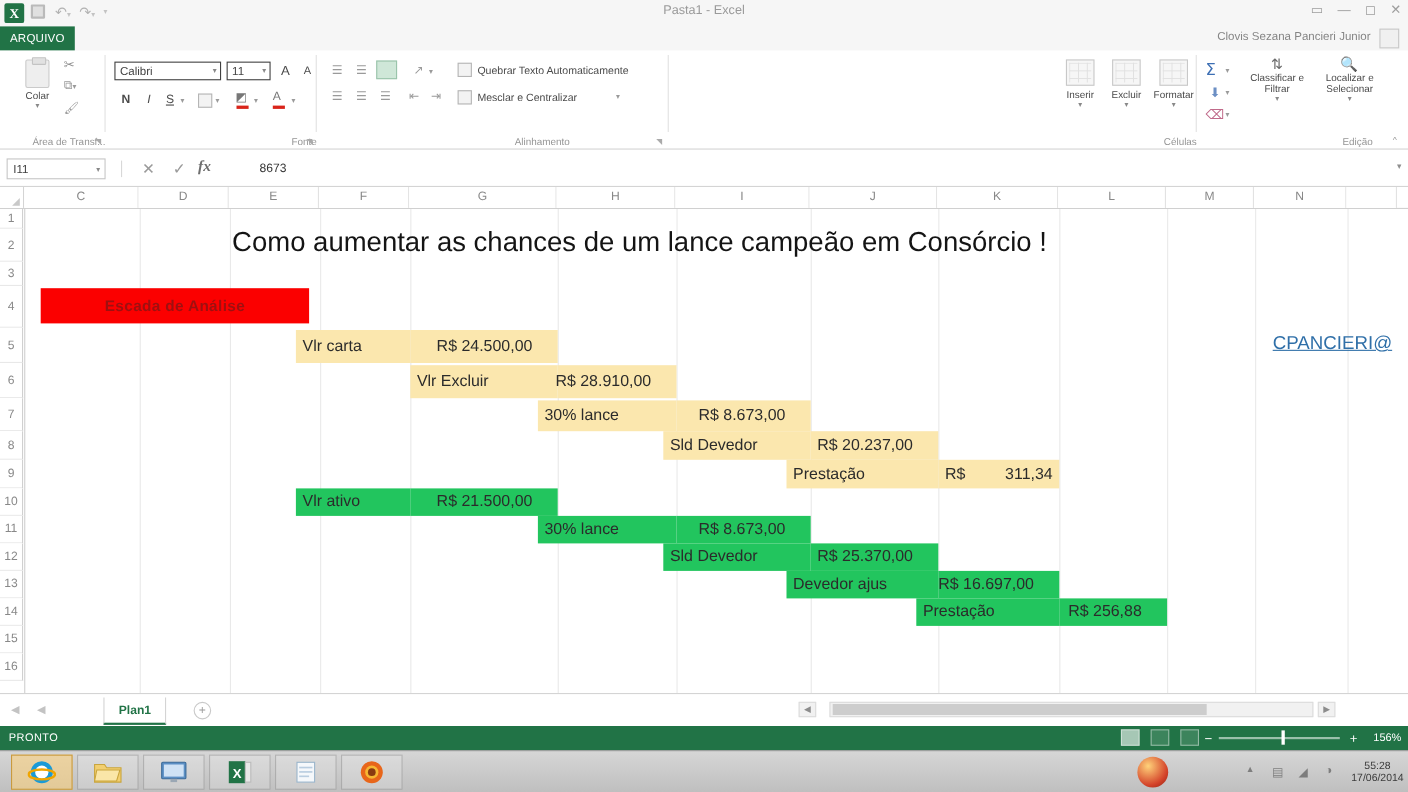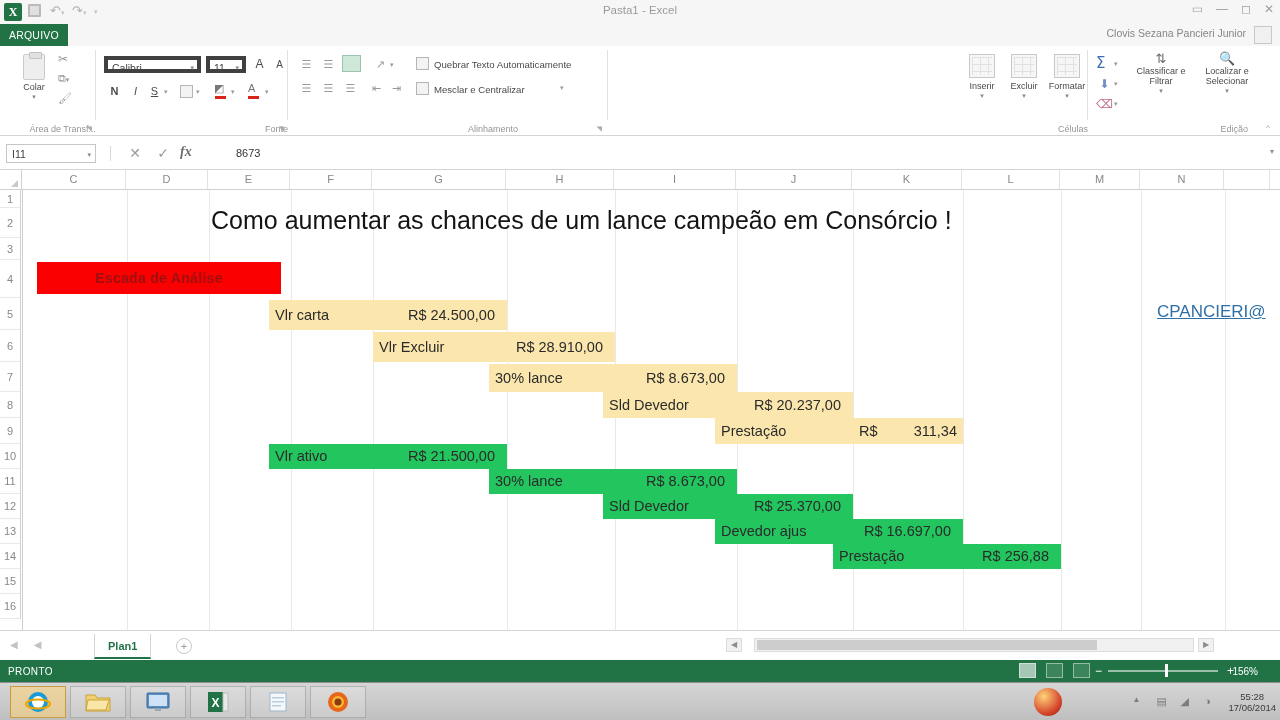--- a/index.html
+++ b/index.html
@@ -67,21 +67,21 @@
   .btn-big { position:absolute; text-align:center; font-size:9px; color:#4a4a4a; line-height:10px; }
   .icon-box { margin:0 auto 2px; opacity:.75; }
 
   
   .paste-icon { width:22px; height:26px; background:#e9e9e9; border:1px solid #b9b9b9; border-radius:2px; position:relative; }
   .paste-icon:before { content:""; position:absolute; left:5px; top:-3px; width:11px; height:5px;
     background:#d8d8d8; border:1px solid #b0b0b0; border-radius:1px;}
 
   
   .combo {
-    position:absolute; background:#fff; border:4px solid #404040; height:17px;
+    position:absolute; background:#fff; border:1px solid #404040; height:17px;
     font-size:10.5px; color:#444; padding:0 14px 0 4px; line-height:16px;
   }
   .combo:after { content:"▾"; position:absolute; right:3px; top:0; font-size:7px; color:#888; }
   .sbtn { position:absolute; height:17px; min-width:17px; text-align:center; line-height:17px;
     font-size:11px; color:#4a4a4a; }
   .sbtn.sel { background:#cfe7d8; border:1px solid #9ac4ab; }
   .swatch-red { position:absolute; width:11px; height:3px; background:#d9241a; }
 
   .ck-label { position:absolute; font-size:9.6px; color:#4a4a4a; white-space:nowrap; }
   .mini-ico { position:absolute; width:13px; height:13px; border:1px solid #b5b5b5; background:#f3f3f3; }
@@ -128,21 +128,21 @@
   .rowhead { position:absolute; left:0; top:20px; width:22px; background:#fff; }
   .rh { position:absolute; left:0; width:21px; text-align:center; font-size:11px; color:#888;
     border-bottom:1px solid #e8e8e8; border-right:1px solid #d0d0d0; background:#fff; }
   .sheetarea { position:absolute; left:22px; top:20px; right:0; bottom:0; background:#fff;
     border-left:1px solid #cfcfcf; }
   .gridline-v { position:absolute; top:0; bottom:0; width:1px; background:#e9e9e9; }
 
   .cellbox { position:absolute; font-size:14.5px; color:#2b2b2b; line-height:1;
     display:flex; align-items:center; white-space:nowrap; }
   .cellbox.lbl { padding-left:6px; }
-  .cellbox.val { justify-content:flex-end; padding-right:12px; }
+  .cellbox.val { justify-content:flex-end; padding-right:23px; }
   .cellbox.acct { justify-content:space-between; padding:0 6px; }
 
   .yellow { background:#fbe7ae; }
   .green  { background:#22c55e; }
 
   .banner {
     position:absolute; background:#fb0000; color:#9e1010; font-weight:bold;
     font-size:14px; display:flex; align-items:center; justify-content:center;
     letter-spacing:.3px;
   }
@@ -174,21 +174,21 @@
     background:#217346; color:#fff; font-size:10px; }
   .status-text { position:absolute; left:8px; top:6px; letter-spacing:.4px; }
   .viewbtns { position:absolute; right:190px; top:3px; display:flex; gap:10px; }
   .vbtn { width:17px; height:15px; border:1px solid rgba(255,255,255,.45); background:rgba(255,255,255,.12); }
   .vbtn.on { background:rgba(255,255,255,.6); }
   .zoomslider { position:absolute; right:62px; top:10px; width:110px; height:2px;
     background:rgba(255,255,255,.55); }
   .zknob { position:absolute; left:57px; top:-6px; width:3px; height:13px; background:#fff; }
   .zminus { position:absolute; right:178px; top:4px; font-size:12px; }
   .zplus { position:absolute; right:46px; top:4px; font-size:12px; }
-  .zpct { position:absolute; right:22px; top:6px; font-size:10px;margin-left:28px; }
+  .zpct { position:absolute; right:6px; top:6px; font-size:10px;margin-left:28px; }
 
   
   .taskbar { position:absolute; left:0; top:682px; width:1280px; height:38px;
     background:linear-gradient(#d6d6d6,#bfbfbf); border-top:1px solid #8f8f8f; }
   .tbitem { position:absolute; top:3px; width:56px; height:32px;
     border:1px solid rgba(130,130,130,.45); background:rgba(255,255,255,.18);
     display:flex; align-items:center; justify-content:center; }
   .tbitem.active { background:rgba(255,210,120,.55); border-color:#c99a3e; }
   .tray { position:absolute; right:4px; top:0; height:38px; display:flex; align-items:center; gap:9px; }
   .tray-ico { width:15px; height:15px; opacity:.65; }

